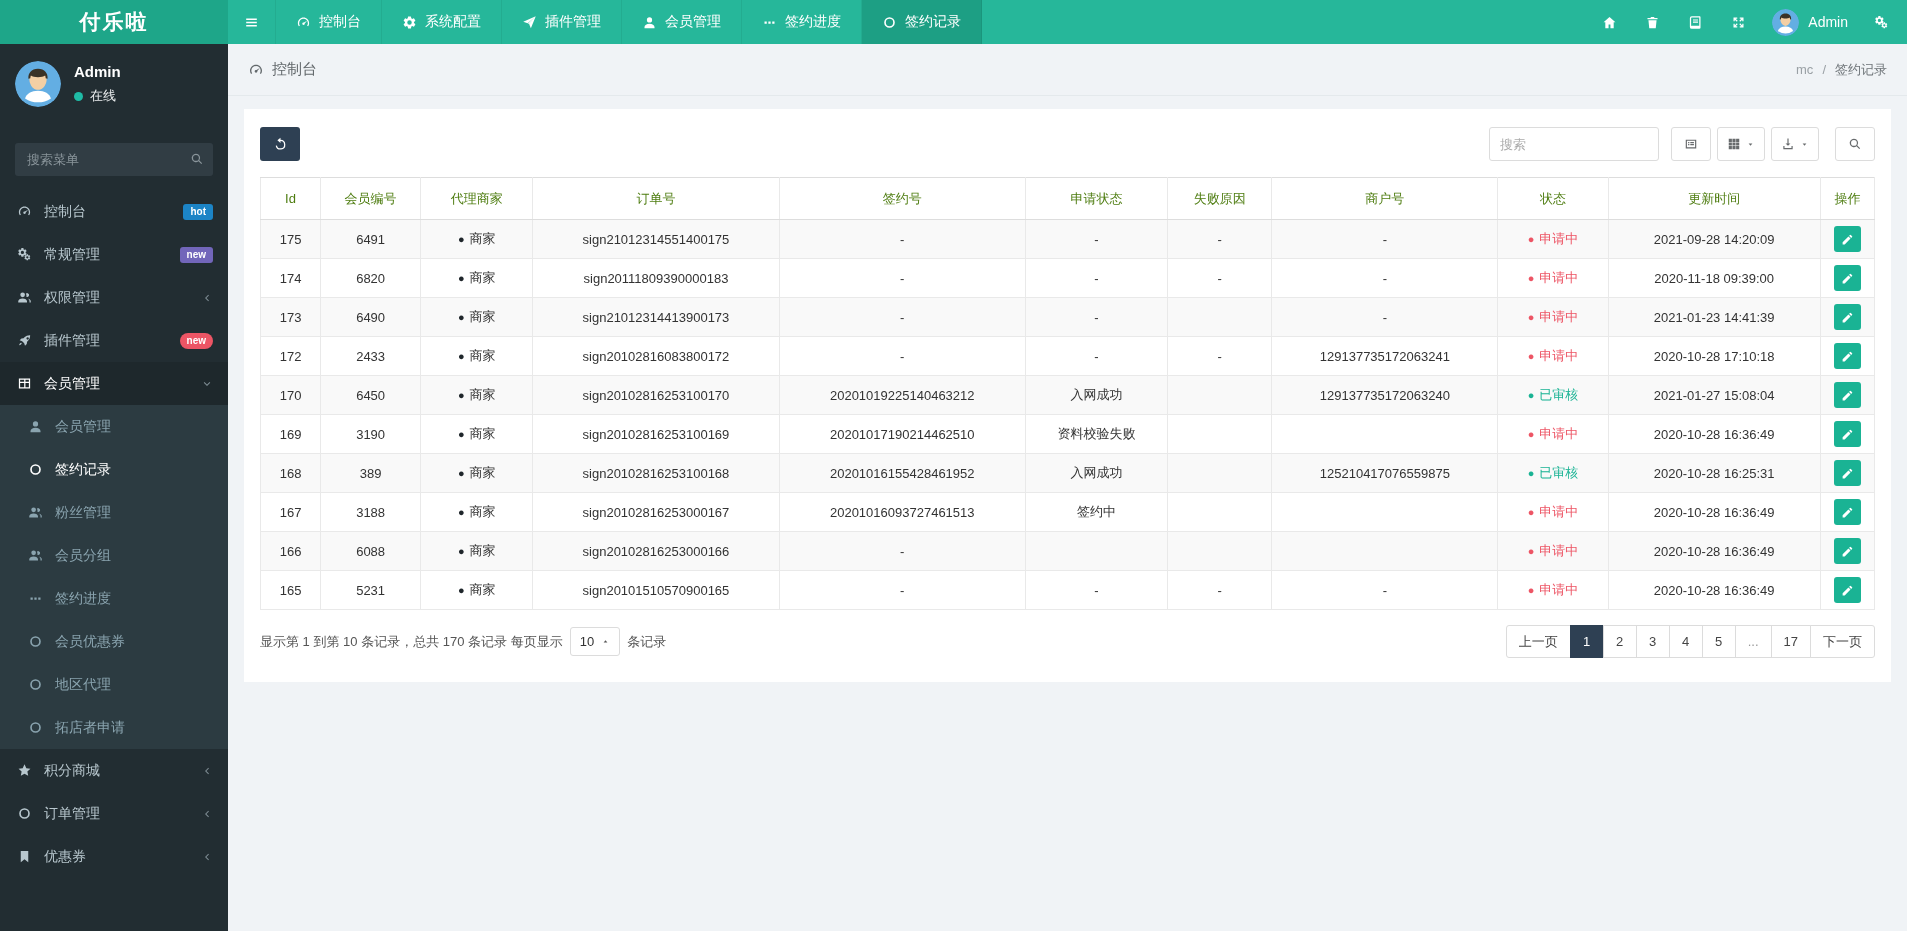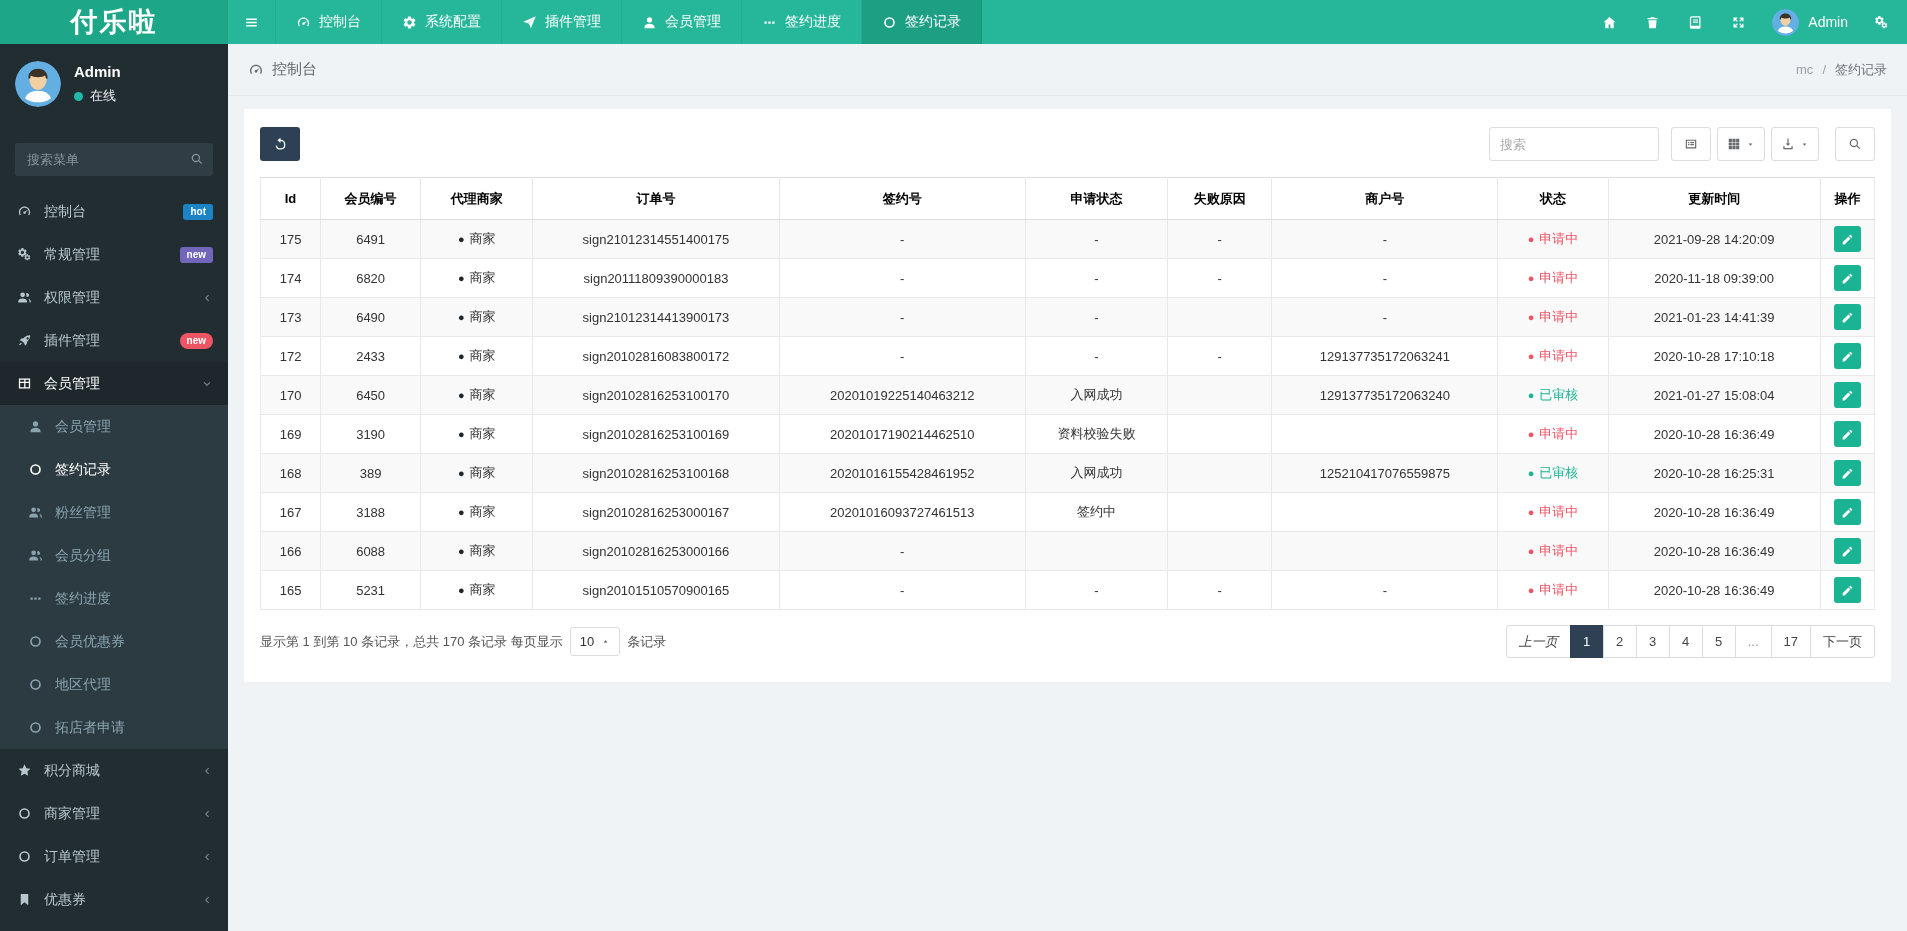--- a/index.html
+++ b/index.html
@@ -6,21 +6,21 @@
   html,body { width: 1907px; height: 931px; }
   body {
     font-family: "Liberation Sans", "DejaVu Sans", sans-serif;
     font-size: 13px; color: #333; background: #f0f3f6; overflow: hidden;
   }
   svg { display: block; }
 
   
   .topnav { height: 44px; background: #26b79a; display: flex; align-items: stretch; color: #fff; }
   .brand { width: 228px; flex-shrink: 0; background: #1ea689; display: flex; align-items: center; justify-content: center;
-           font-size: 27px; font-weight: bold; letter-spacing: 2px; }
+           font-size: 21px; font-weight: bold; letter-spacing: 2px; }
   .nav-menu { display: flex; align-items: stretch; }
   .nav-item { display: flex; align-items: center; gap: 8px; padding: 0 20px; font-size: 14px; cursor: pointer;
               border-right: 1px solid rgba(0,0,0,0.06); }
   .nav-item.hamburger { padding: 0 16px; }
   .nav-item.active { background: #1d9f84; }
   .nav-item .ic svg { width: 15px; height: 15px; }
   .nav-right { margin-left: auto; display: flex; align-items: stretch; padding-right: 4px; }
   .nav-icon-btn { display: flex; align-items: center; padding: 0 14px; cursor: pointer; }
   .nav-icon-btn svg { width: 15px; height: 15px; }
   .nav-user { display: flex; align-items: center; gap: 9px; padding: 0 12px; font-size: 14px; cursor: pointer; }
@@ -82,42 +82,42 @@
           display: flex; align-items: center; justify-content: center; gap: 5px; cursor: pointer; color: #676a6c;
           margin-left: 6px; padding: 0 9px; }
   .tbtn svg { width: 14px; height: 14px; }
   .tbtn .caret svg { width: 9px; height: 9px; }
   .tbtn.first { margin-left: 12px; }
   .tbtn.search-btn { margin-left: 16px; }
 
   
   table { width: 100%; border-collapse: collapse; table-layout: fixed; }
   th, td { border: 1px solid #e9e9e9; text-align: center; font-size: 13px; overflow: hidden; white-space: nowrap; }
-  th { height: 42px; font-weight: bold; color: #000000; border-bottom-color: #ddd; border-top-color: #ddd; }
+  th { height: 42px; font-weight: normal; color: #4d7c0f; border-bottom-color: #ddd; border-top-color: #ddd; }
   td { height: 39px; color: #333; }
   tbody tr:nth-child(odd) { background: #f9f9f9; }
   .cell-dot { color: #1f262b; margin-right: 5px; font-size: 11px; }
   .st-red { color: #ed5565; }
   .st-green { color: #1ab394; }
   .sdot { margin-right: 5px; font-size: 11px; }
   .btn-edit { width: 27px; height: 26px; background: #1ab394; border: none; border-radius: 3px; color: #fff;
               display: inline-flex; align-items: center; justify-content: center; cursor: pointer; }
   .btn-edit svg { width: 13px; height: 13px; }
 
   
   .table-footer { display: flex; justify-content: space-between; align-items: center; margin-top: 15px; }
   .summary { display: flex; align-items: center; color: #555; font-size: 13px; }
   .pgsize-btn { border: 1px solid #dcdcdc; background: #fff; border-radius: 3px; padding: 6px 9px;
                 display: inline-flex; align-items: center; gap: 7px; font-size: 13px; color: #333;
                 cursor: pointer; margin: 0 7px; }
   .pgsize-btn .caret svg { width: 9px; height: 9px; color: #555; }
   .pagination { display: flex; list-style: none; }
   .page-item { min-width: 34px; height: 33px; padding: 0 12px; display: flex; align-items: center; justify-content: center;
                background: #fff; border: 1px solid #dcdcdc; margin-left: -1px; font-size: 13px; color: #444; cursor: pointer; }
-  .page-item:first-child { border-radius: 3px 0 0 3px; margin-left: 0; font-style: italic; }
+  .page-item:first-child { border-radius: 3px 0 0 3px; margin-left: 0; }
   .page-item:last-child { border-radius: 0 3px 3px 0; }
   .page-item.active { background: #2e4053; border-color: #2e4053; color: #fff; }
   .page-item.ellipsis { color: #999; cursor: default; }
 </style>
 </head>
 <body>
 
 <div class="topnav">
   <div class="brand">付乐啦</div>
   <div class="nav-menu">
@@ -406,35 +406,20 @@
           </ul>
         </li>
         <li class="smenu-item">
           <a class="smenu-link">
             <span class="mic">
               <svg viewBox="0 0 24 24">
                 <path d="M12 2l2.9 6.2 6.6.8-4.9 4.6 1.3 6.6L12 17l-5.9 3.2 1.3-6.6L2.5 9l6.6-.8z" fill="currentColor" fill-rule="evenodd"></path>
               </svg>
             </span>
             <span class="lbl">积分商城</span>
-            <span class="chev">
-              <svg viewBox="0 0 24 24">
-                <path d="M14.5 5.5 8 12l6.5 6.5 1.4-1.4L10.8 12l5.1-5.1z" fill="currentColor" fill-rule="evenodd"></path>
-              </svg>
-            </span>
-          </a>
-        </li>
-        <li class="smenu-item">
-          <a class="smenu-link">
-            <span class="mic">
-              <svg viewBox="0 0 24 24">
-                <path d="M12 3.5a8.5 8.5 0 1 0 0 17 8.5 8.5 0 0 0 0-17zm0 2.6a5.9 5.9 0 1 1 0 11.8 5.9 5.9 0 0 1 0-11.8z" fill="currentColor" fill-rule="evenodd"></path>
-              </svg>
-            </span>
-            <span class="lbl">商家管理</span>
             <span class="chev">
               <svg viewBox="0 0 24 24">
                 <path d="M14.5 5.5 8 12l6.5 6.5 1.4-1.4L10.8 12l5.1-5.1z" fill="currentColor" fill-rule="evenodd"></path>
               </svg>
             </span>
           </a>
         </li>
         <li class="smenu-item">
           <a class="smenu-link">
             <span class="mic">

